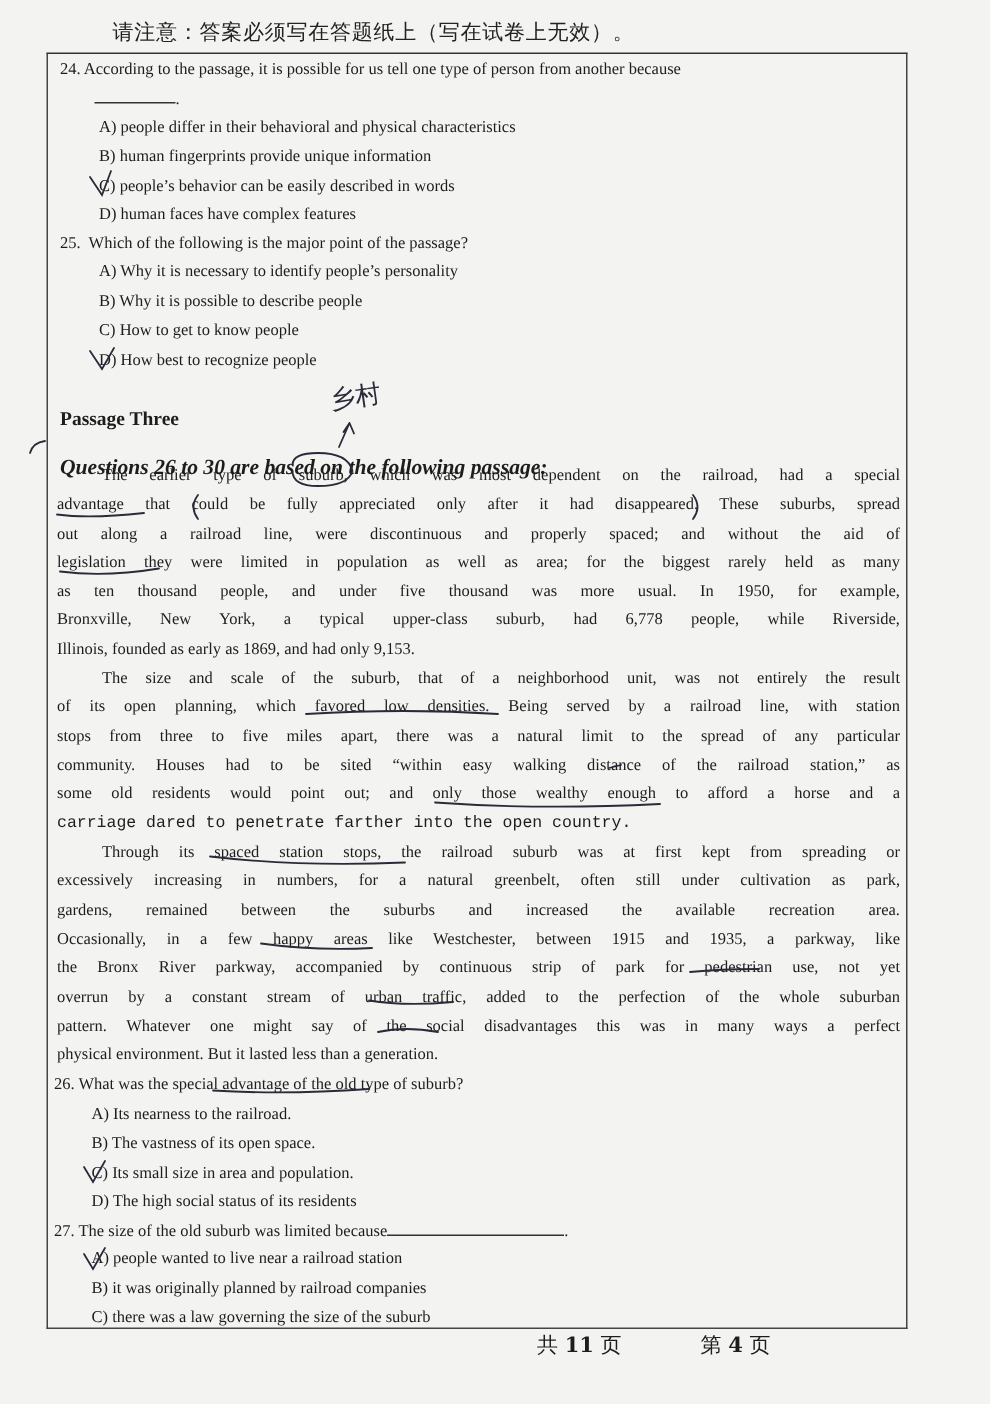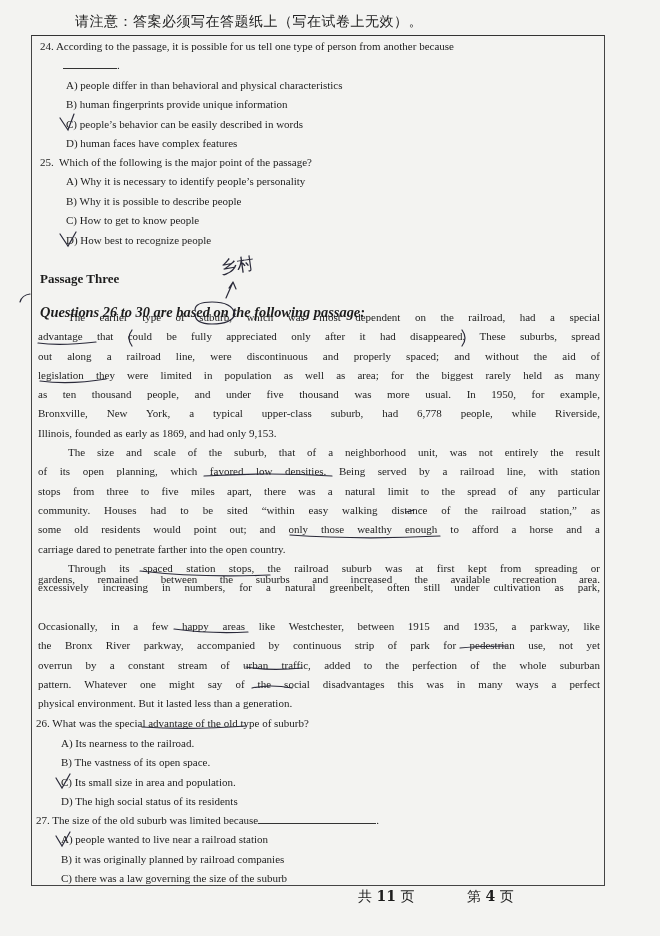--- a/index.html
+++ b/index.html
@@ -44,21 +44,21 @@
 
 <div class="notice">请注意：答案必须写在答题纸上（写在试卷上无效）。</div>
 
 <div class="box"></div>
 
 <div class="line q" style="top:37px;">
   <span>24.</span>
   <span>According to the passage, it is possible for us tell one type of person from another because</span>
 </div>
 <div class="line" style="left:63px; top:56px;"><span class="blank" style="width:54px;"></span>.</div>
-<div class="line opt" style="top:76px;"><span>A)</span> <span>people differ in than behavioral and physical characteristics</span></div>
+<div class="line opt" style="top:76px;"><span>A)</span> <span>people differ in their behavioral and physical characteristics</span></div>
 <div class="line opt" style="top:95px;"><span>B)</span> <span>human fingerprints provide unique information</span></div>
 <div class="line opt" style="top:115px;"><span>C)</span> <span>people’s behavior can be easily described in words</span></div>
 <div class="line opt" style="top:134px;"><span>D)</span> <span>human faces have complex features</span></div>
 
 <div class="line q" style="top:153px;">
   <span>25.</span>&nbsp;
   <span>Which of the following is the major point of the passage?</span>
 </div>
 <div class="line opt" style="top:172px;"><span>A)</span> <span>Why it is necessary to identify people’s personality</span></div>
 <div class="line opt" style="top:192px;"><span>B)</span> <span>Why it is possible to describe people</span></div>
@@ -75,25 +75,25 @@
 <div class="line para just" style="top:366px;">legislation they were limited in population as well as area; for the biggest rarely held as many</div>
 <div class="line para just" style="top:385px;">as ten thousand people, and under five thousand was more usual. In 1950, for example,</div>
 <div class="line para just" style="top:404px;">Bronxville, New York, a typical upper-class suburb, had 6,778 people, while Riverside,</div>
 <div class="line para" style="top:424px;">Illinois, founded as early as 1869, and had only 9,153.</div>
 
 <div class="line para just" style="top:443px; padding-left:30px; width:532px;">The size and scale of the suburb, that of a neighborhood unit, was not entirely the result</div>
 <div class="line para just" style="top:462px;">of its open planning, which favored low densities. Being served by a railroad line, with station</div>
 <div class="line para just" style="top:482px;">stops from three to five miles apart, there was a natural limit to the spread of any particular</div>
 <div class="line para just" style="top:501px;">community. Houses had to be sited “within easy walking distance of the railroad station,” as</div>
 <div class="line para just" style="top:520px;">some old residents would point out; and only those wealthy enough to afford a horse and a</div>
-<div class="line para" style="top:540px;">carriage dared to penetrate farther into the open country.</div>
+<div class="line para" style="top:540px;font-family:Liberation Mono, monospace;">carriage dared to penetrate farther into the open country.</div>
 
 <div class="line para just" style="top:559px; padding-left:30px; width:532px;">Through its spaced station stops, the railroad suburb was at first kept from spreading or</div>
 <div class="line para just" style="top:578px;">excessively increasing in numbers, for a natural greenbelt, often still under cultivation as park,</div>
-<div class="line para just" style="top:570px;">gardens, remained between the suburbs and increased the available recreation area.</div>
+<div class="line para just" style="top:598px;">gardens, remained between the suburbs and increased the available recreation area.</div>
 <div class="line para just" style="top:617px;">Occasionally, in a few happy areas like Westchester, between 1915 and 1935, a parkway, like</div>
 <div class="line para just" style="top:636px;">the Bronx River parkway, accompanied by continuous strip of park for pedestrian use, not yet</div>
 <div class="line para just" style="top:656px;">overrun by a constant stream of urban traffic, added to the perfection of the whole suburban</div>
 <div class="line para just" style="top:675px;">pattern. Whatever one might say of the social disadvantages this was in many ways a perfect</div>
 <div class="line para" style="top:694px;">physical environment. But it lasted less than a generation.</div>
 
 <div class="line" style="left:36px; top:714px;">
   <span>26.</span> <span>What was the special advantage of the old type of suburb?</span>
 </div>
 <div class="line opt2" style="top:734px;"><span>A)</span> <span>Its nearness to the railroad.</span></div>

